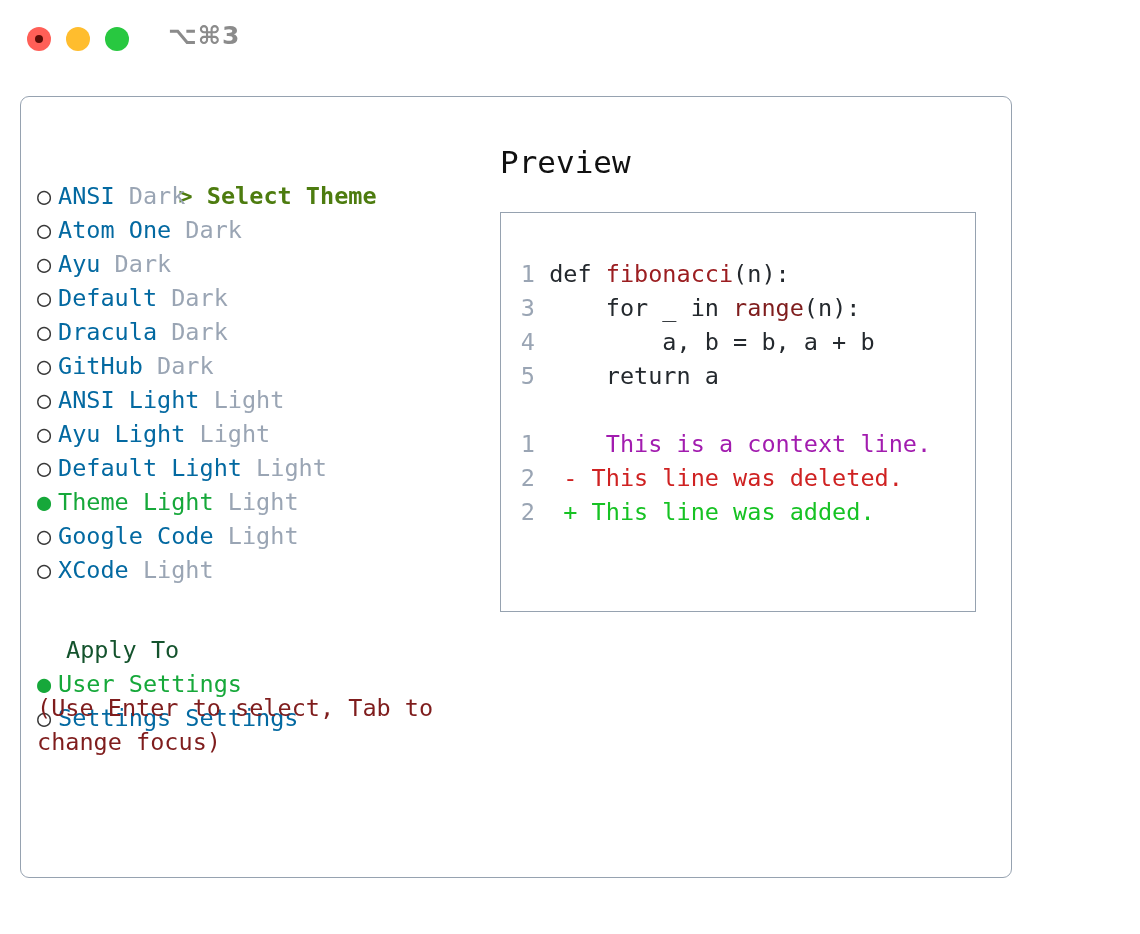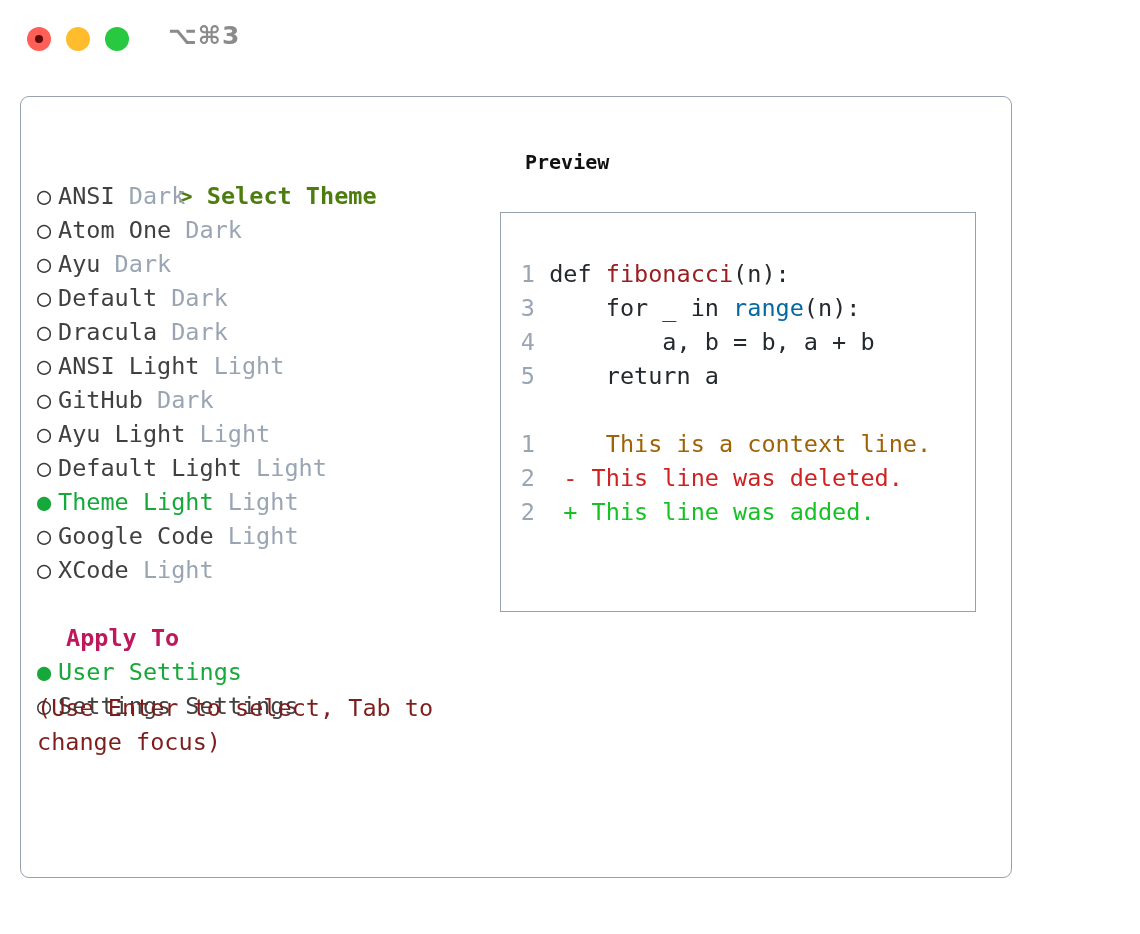--- a/index.html
+++ b/index.html
@@ -111,56 +111,56 @@
   }
 
   .bullet {
     display: inline-block;
     width: 21px;
     text-align: left;
   }
   .bullet-empty { color: #3a3a3a; }
   .bullet-filled { color: #16a83a; }
 
-  .item-label { color: #404040; }
+  .item-label { color: #0369a1; }
   .item-label.selected { color: #16a83a; }
   .tag { color: #9aa5b4; }
 
   .spacer-row { height: 34px; }
 
   .subsection-header {
-    font-weight: 700;
-    color: #be185d;
+    font-weight: 400;
+    color: #14532d;
     padding-left: 29px;
+    margin-top: 12px;
   }
 
   #hint-block {
     position: absolute;
     left: 16px;
     top: 594px;
     width: 420px;
     font-size: 23.5px;
     line-height: 34px;
     color: #7f1d1d;
   }
 
   
   #preview-column {
     position: absolute;
     left: 479px;
     top: 48px;
     width: 500px;
   }
   #preview-title {
-    font-size: 20px;
-    font-weight: 700;
+    font-size: 31px;
+    font-weight: 400;
     color: #111111;
     line-height: 34px;
     white-space: pre;
-    margin-left: 25px;
   }
   #preview-box {
     margin-top: 33px;
     width: 476px;
     height: 400px;
     border: 1.6px solid #96a2b0;
     box-sizing: border-box;
     background: #ffffff;
     position: relative;
   }
@@ -179,22 +179,22 @@
   }
   .lineno {
     display: inline-block;
     width: 22px;
     text-align: right;
     color: #9aa5b4;
   }
   .code-text { color: #24292e; }
   .tok-fn   { color: #9b1d20; }
   .tok-num  { color: #11867f; }
-  .tok-call { color: #0369a1; }
-  .diff-ctx { color: #a16207; }
+  .tok-call { color: #7f1d1d; }
+  .diff-ctx { color: #a21caf; }
   .diff-del { color: #cf2222; }
   .diff-add { color: #16c223; }
   .code-blank { height: 34px; }
 </style>
 </head>
 <body>
 
 <div id="app-window">
 
   <div id="title-bar">
@@ -213,22 +213,22 @@
         <div class="row section-header">
           <span>&gt;</span><span> </span><span>Select Theme</span>
         </div>
 
         <div id="theme-items">
             <div class="row"><span class="bullet bullet-empty">○</span><span class="item-label">ANSI</span><span class="tag"> Dark</span></div>
             <div class="row"><span class="bullet bullet-empty">○</span><span class="item-label">Atom One</span><span class="tag"> Dark</span></div>
             <div class="row"><span class="bullet bullet-empty">○</span><span class="item-label">Ayu</span><span class="tag"> Dark</span></div>
             <div class="row"><span class="bullet bullet-empty">○</span><span class="item-label">Default</span><span class="tag"> Dark</span></div>
             <div class="row"><span class="bullet bullet-empty">○</span><span class="item-label">Dracula</span><span class="tag"> Dark</span></div>
+            <div class="row"><span class="bullet bullet-empty">○</span><span class="item-label">GitHub</span><span class="tag"> Dark</span></div>
             <div class="row"><span class="bullet bullet-empty">○</span><span class="item-label">ANSI Light</span><span class="tag"> Light</span></div>
-            <div class="row"><span class="bullet bullet-empty">○</span><span class="item-label">GitHub</span><span class="tag"> Dark</span></div>
             <div class="row"><span class="bullet bullet-empty">○</span><span class="item-label">Ayu Light</span><span class="tag"> Light</span></div>
             <div class="row"><span class="bullet bullet-empty">○</span><span class="item-label">Default Light</span><span class="tag"> Light</span></div>
             <div class="row"><span class="bullet bullet-filled">●</span><span class="item-label selected">Theme Light</span><span class="tag"> Light</span></div>
             <div class="row"><span class="bullet bullet-empty">○</span><span class="item-label">Google Code</span><span class="tag"> Light</span></div>
             <div class="row"><span class="bullet bullet-empty">○</span><span class="item-label">XCode</span><span class="tag"> Light</span></div>
           </div>
 
         <div class="row spacer-row"></div>
 
         <div class="row subsection-header">Apply To</div>

